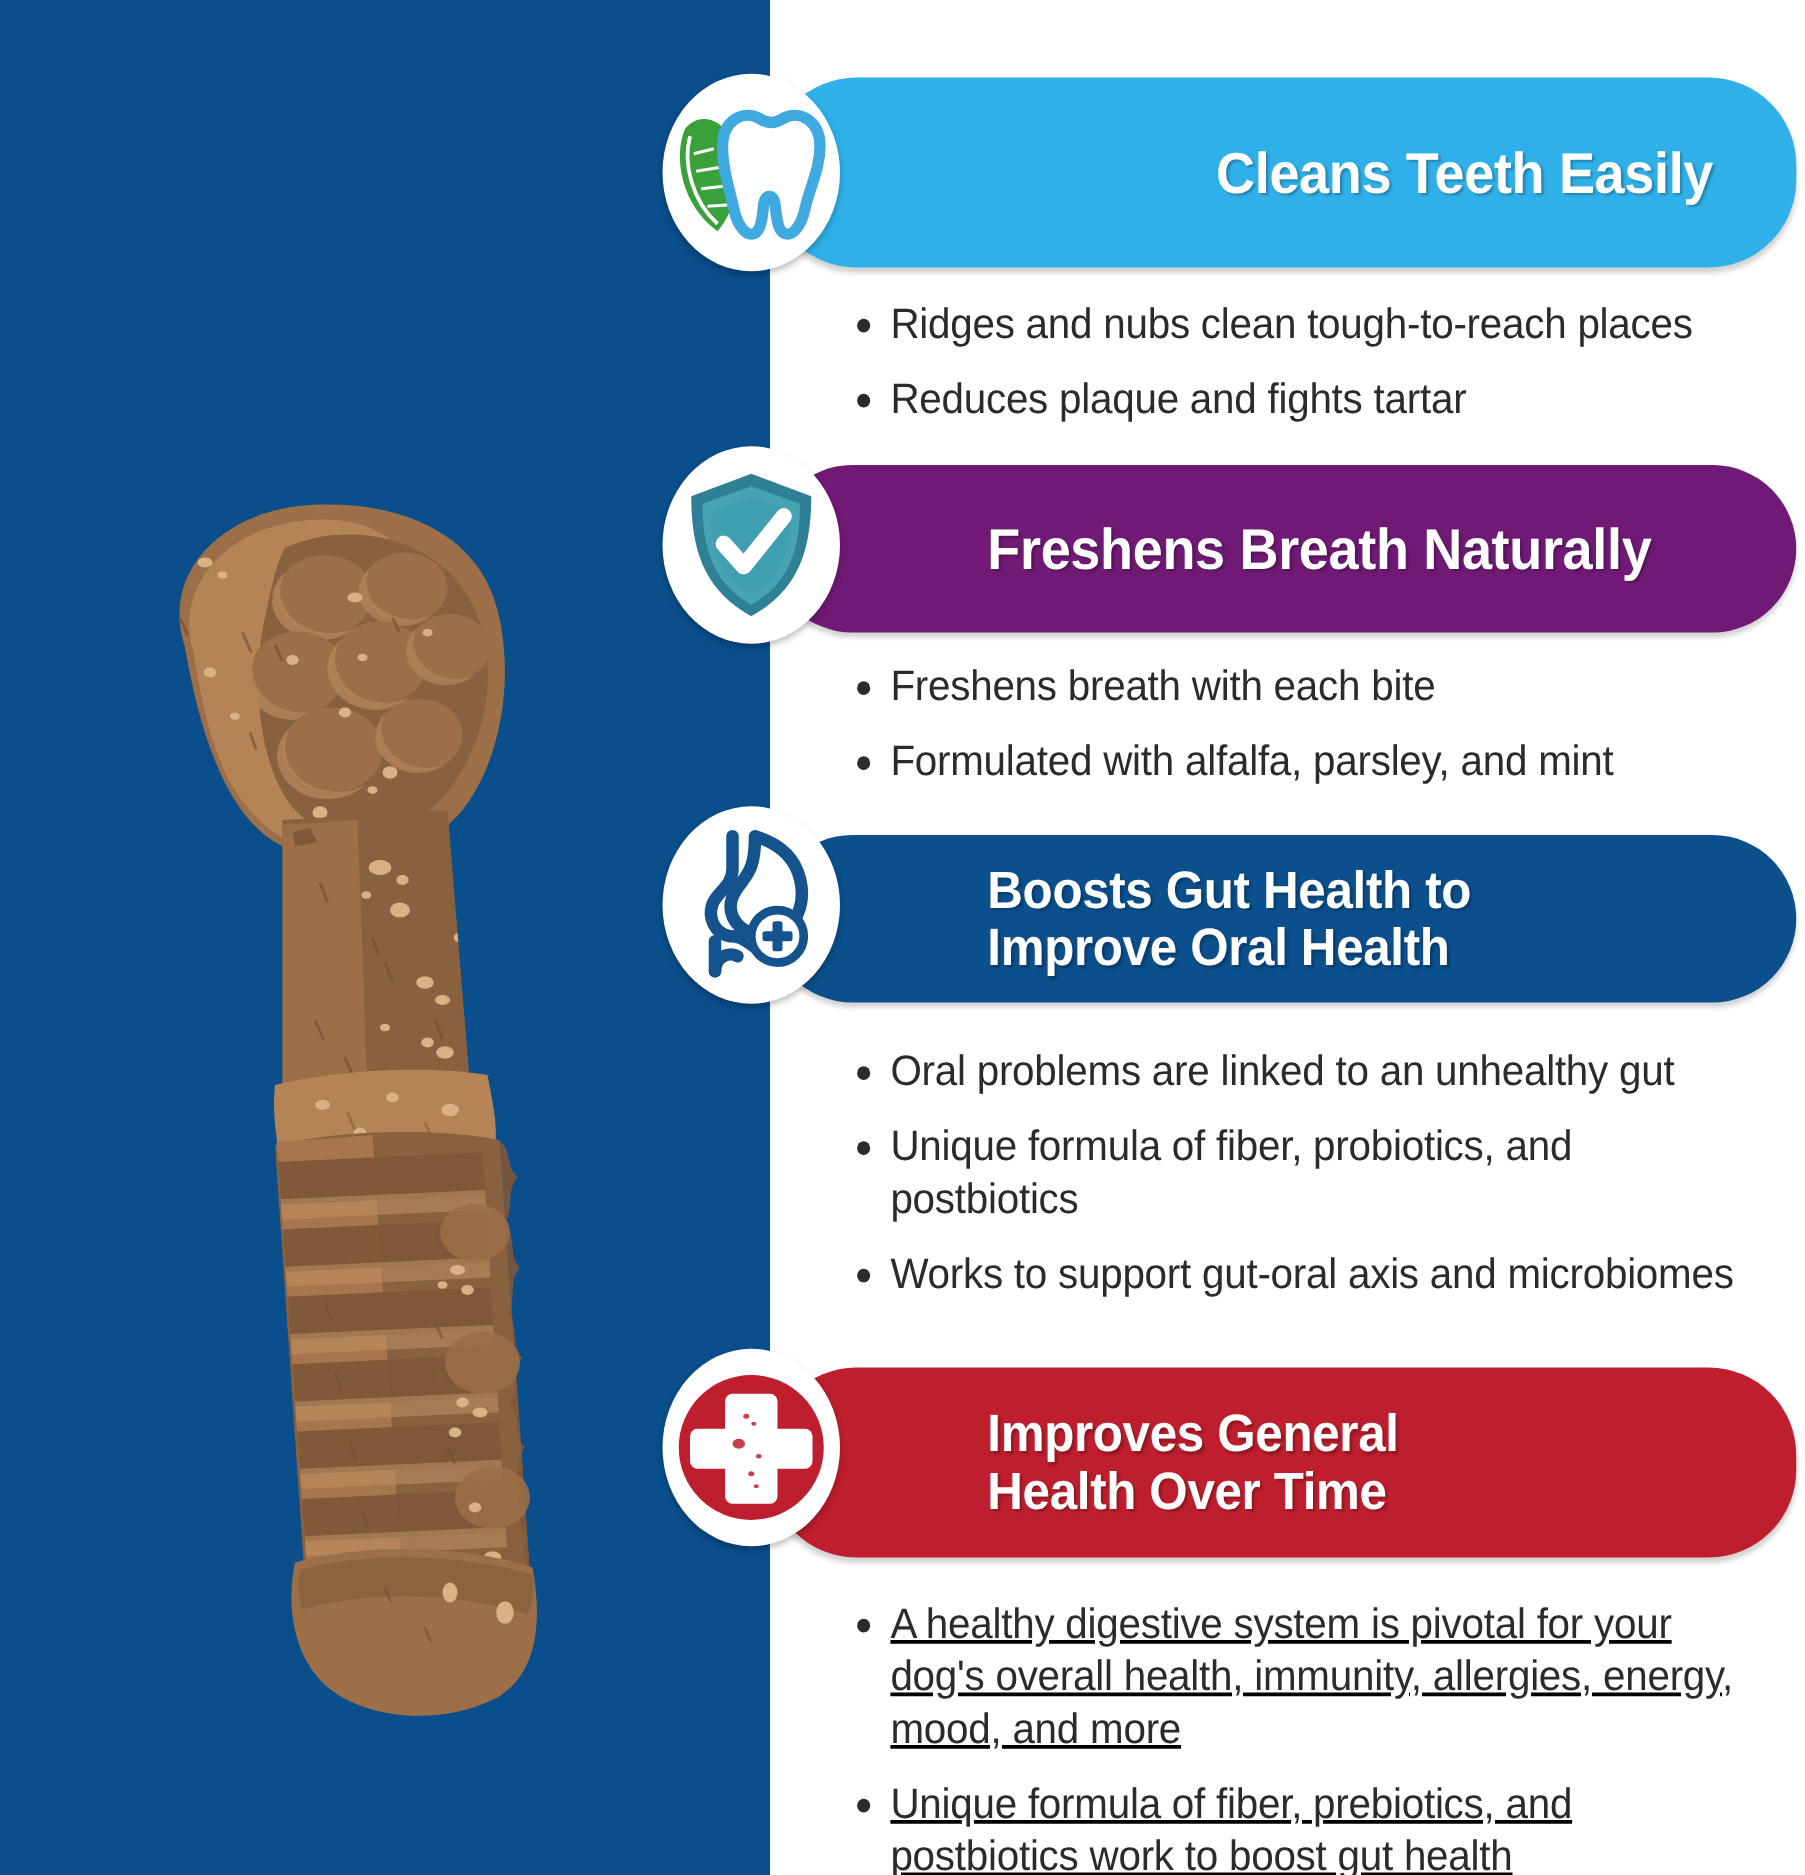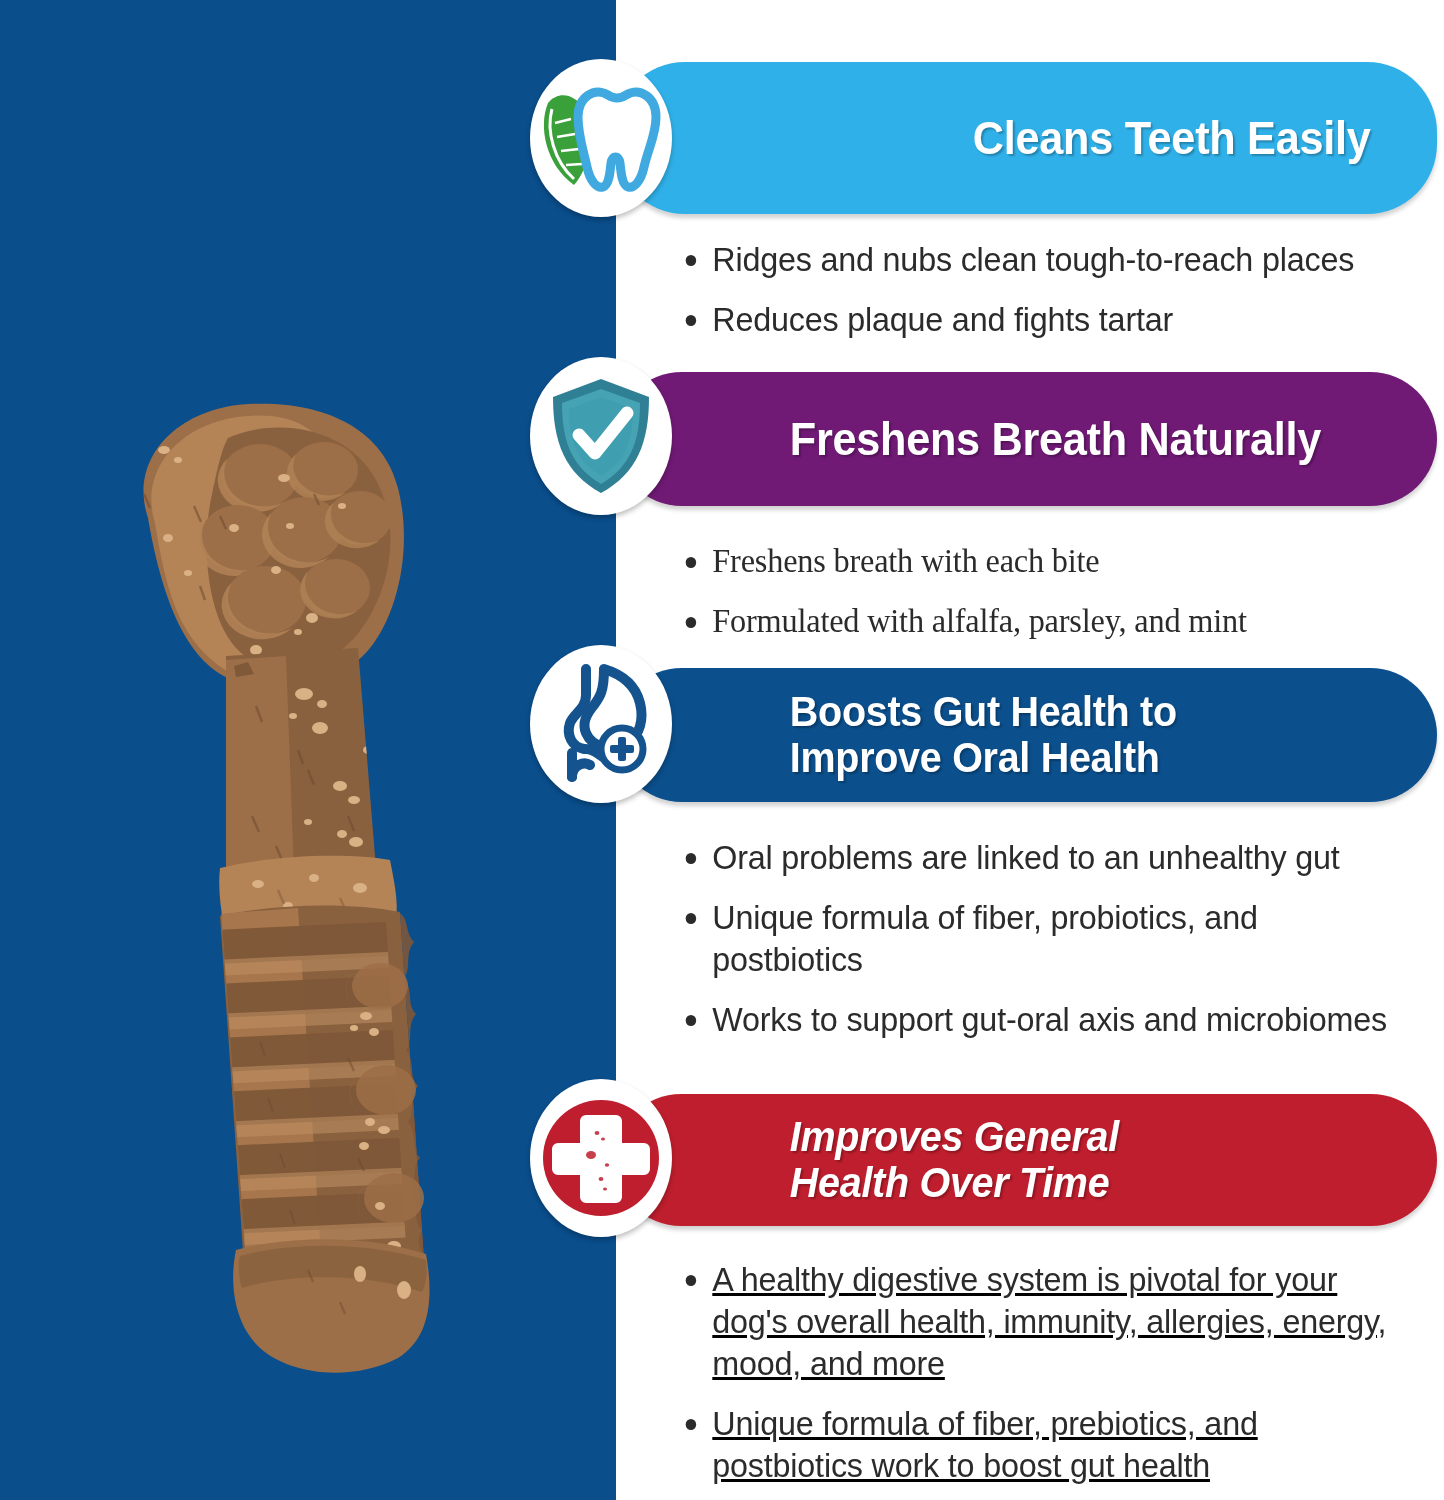--- a/index.html
+++ b/index.html
@@ -351,21 +351,21 @@
         <div class="banner-title" style="padding-left:186px;font-size:46px;">Freshens Breath Naturally</div>
       </div>
       <div class="icon-badge" style="top:64px;">
         <svg width="112" height="126" viewBox="0 0 112 126">
           <path d="M56,6 L104,24 C104,70 92,100 56,120 C20,100 8,70 8,24 Z" fill="#2f7f95"></path>
           <path d="M56,16 L95,30 C95,69 85,94 56,111 C27,94 17,69 17,30 Z" fill="#45a3b4"></path>
           <path d="M56,24 L88,36 C88,68 80,89 56,103 C32,89 24,68 24,36 Z" fill="#3f9fb0"></path>
           <path d="M34,62 L50,80 L82,40" stroke="#ffffff" stroke-width="13" fill="none" stroke-linecap="round" stroke-linejoin="round"></path>
         </svg>
       </div>
-      <ul class="bullets" style="margin-top:34px;font-family:Liberation Serif, serif;">
+      <ul class="bullets" style="margin-top:22px;">
         <li>Freshens breath with each bite</li>
         <li>Formulated with alfalfa, parsley, and mint</li>
       </ul>
     </div>
 
     <div class="feature" style="position:absolute;left:0;top:658px;width:914px;">
       <div class="banner" style="background:#0b4f8c;height:134px;width:822px;margin-top:10px;">
         <div class="banner-title" style="padding-left:186px;font-size:42px;line-height:46px;">
           <div>Boosts Gut Health to</div>
           <div>Improve Oral Health</div>
@@ -391,21 +391,21 @@
         </svg>
       </div>
       <ul class="bullets" style="margin-top:34px;">
         <li>Oral problems are linked to an unhealthy gut</li>
         <li>Unique formula of fiber, probiotics, and postbiotics</li>
         <li>Works to support gut-oral axis and microbiomes</li>
       </ul>
     </div>
 
     <div class="feature" style="position:absolute;left:0;top:1094px;width:914px;">
-      <div class="banner" style="background:#be1e2d;height:132px;width:822px;font-style:italic;">
+      <div class="banner" style="background:#be1e2d;height:152px;width:822px;">
         <div class="banner-title" style="padding-left:186px;font-size:42px;line-height:46px;">
           <div>Improves General</div>
           <div>Health Over Time</div>
         </div>
       </div>
       <div class="icon-badge" style="top:64px;">
         <svg width="124" height="130" viewBox="0 0 124 130">
           <circle cx="62" cy="65" r="58" fill="#be1e2d"></circle>
           <path d="M47,22 h30 a6,6 0 0 1 6,6 v22 h22 a6,6 0 0 1 6,6 v20
                    a6,6 0 0 1 -6,6 h-22 v22 a6,6 0 0 1 -6,6 h-30

